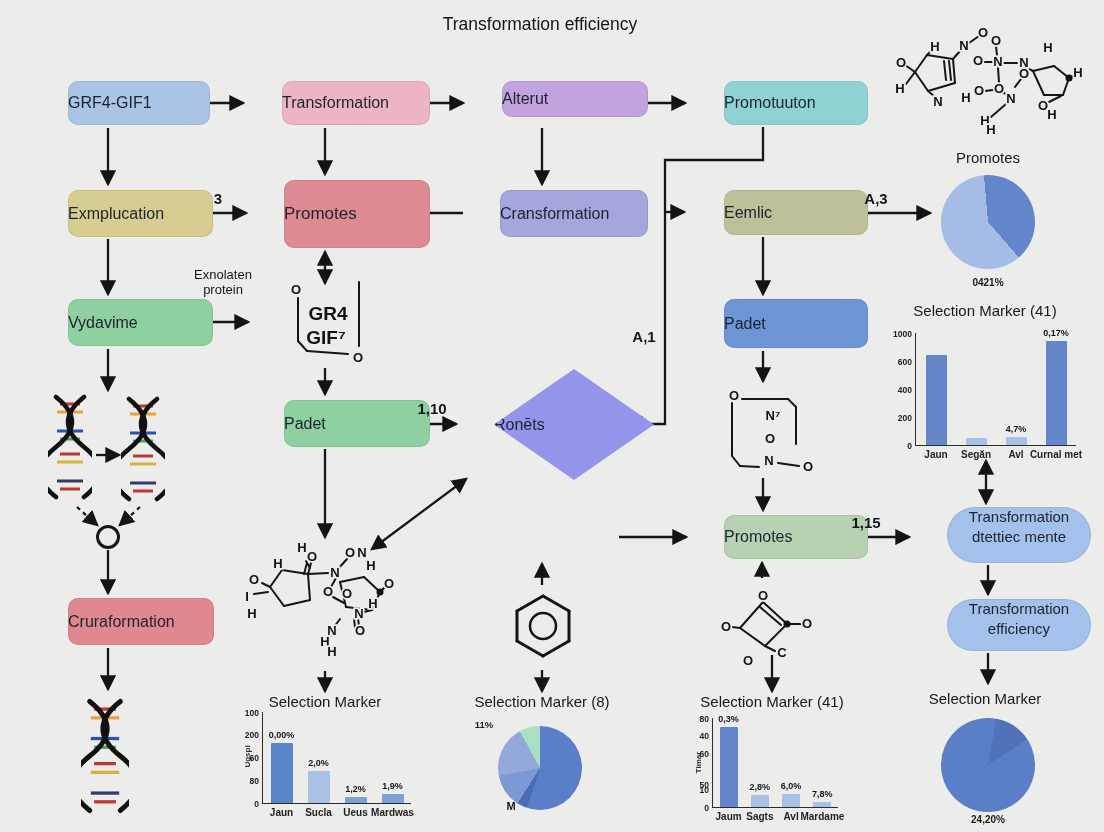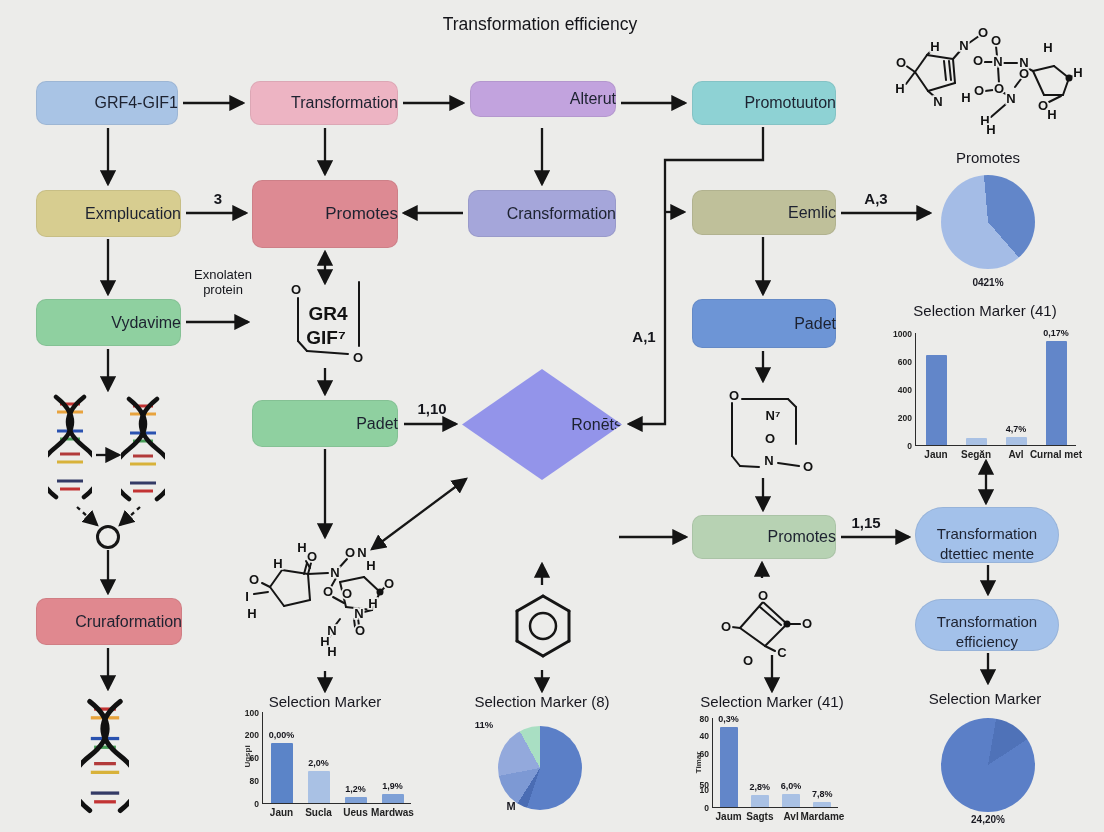--- a/index.html
+++ b/index.html
@@ -1,21 +1,21 @@
 <!DOCTYPE html>
 <html><head>
 <meta charset="utf-8">
 <style>
   html,body{margin:0;padding:0;background:#e7e7e5;}
   #stage{position:relative;width:1104px;height:832px;background:#ececea;
          font-family:"Liberation Sans","DejaVu Sans",sans-serif;color:#1b1e28;overflow:hidden;}
   #arrows{position:absolute;left:0;top:0;width:1104px;height:832px;}
-  .node{position:absolute;border-radius:10px;display:flex;align-items:center;justify-content:flex-end;
+  .node{position:absolute;border-radius:10px;display:flex;align-items:center;justify-content:flex-start;
         font-size:16px;font-weight:500;color:#1d2230;box-shadow:inset 0 0 0 1px rgba(0,0,0,.07);
-        text-align:center;line-height:1.2;}
+        text-align:center;line-height:1.2;margin-left:32px;}
   .node.big{font-size:17px;}
   .pill{border-radius:28px;flex-direction:column;font-size:15px;line-height:1.3;}
   .diamond{clip-path:polygon(50% 0,100% 50%,50% 100%,0 50%);border-radius:0;box-shadow:none;font-size:16px;}
   .lbl{position:absolute;font-size:15px;font-weight:600;color:#15161c;text-align:center;}
   .lbl.small{font-size:13px;font-weight:500;line-height:1.15;}
   .chart-title{position:absolute;font-size:15px;font-weight:500;color:#17171f;text-align:center;}
   .caption{position:absolute;font-size:10px;font-weight:600;color:#1a1a22;text-align:center;}
   .pie{position:absolute;border-radius:50%;}
   .pie-outer-label{position:absolute;font-size:9.5px;font-weight:600;color:#1a1a22;text-align:center;}
   .plot{position:absolute;border-left:1.8px solid #2c2c2c;border-bottom:1.8px solid #2c2c2c;}

